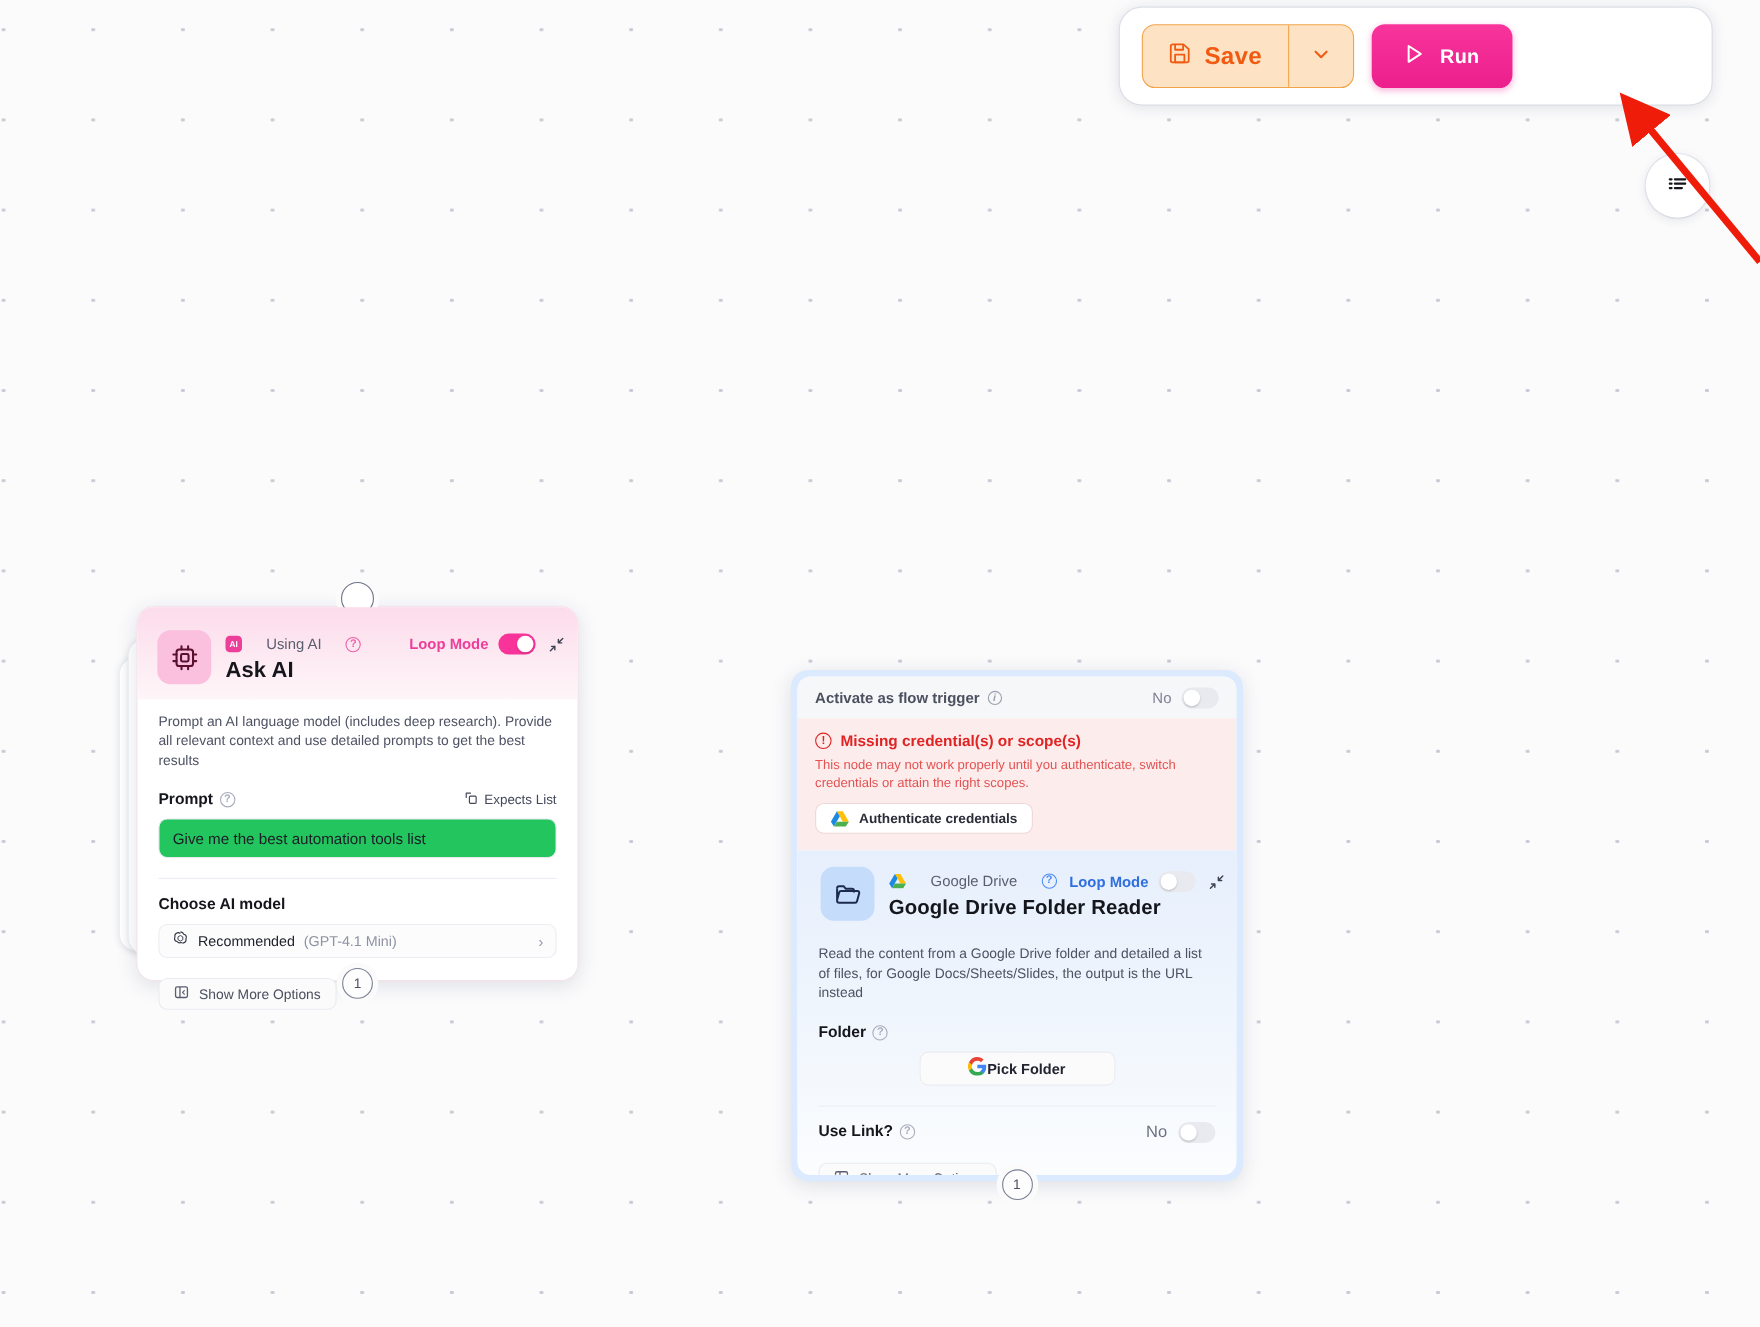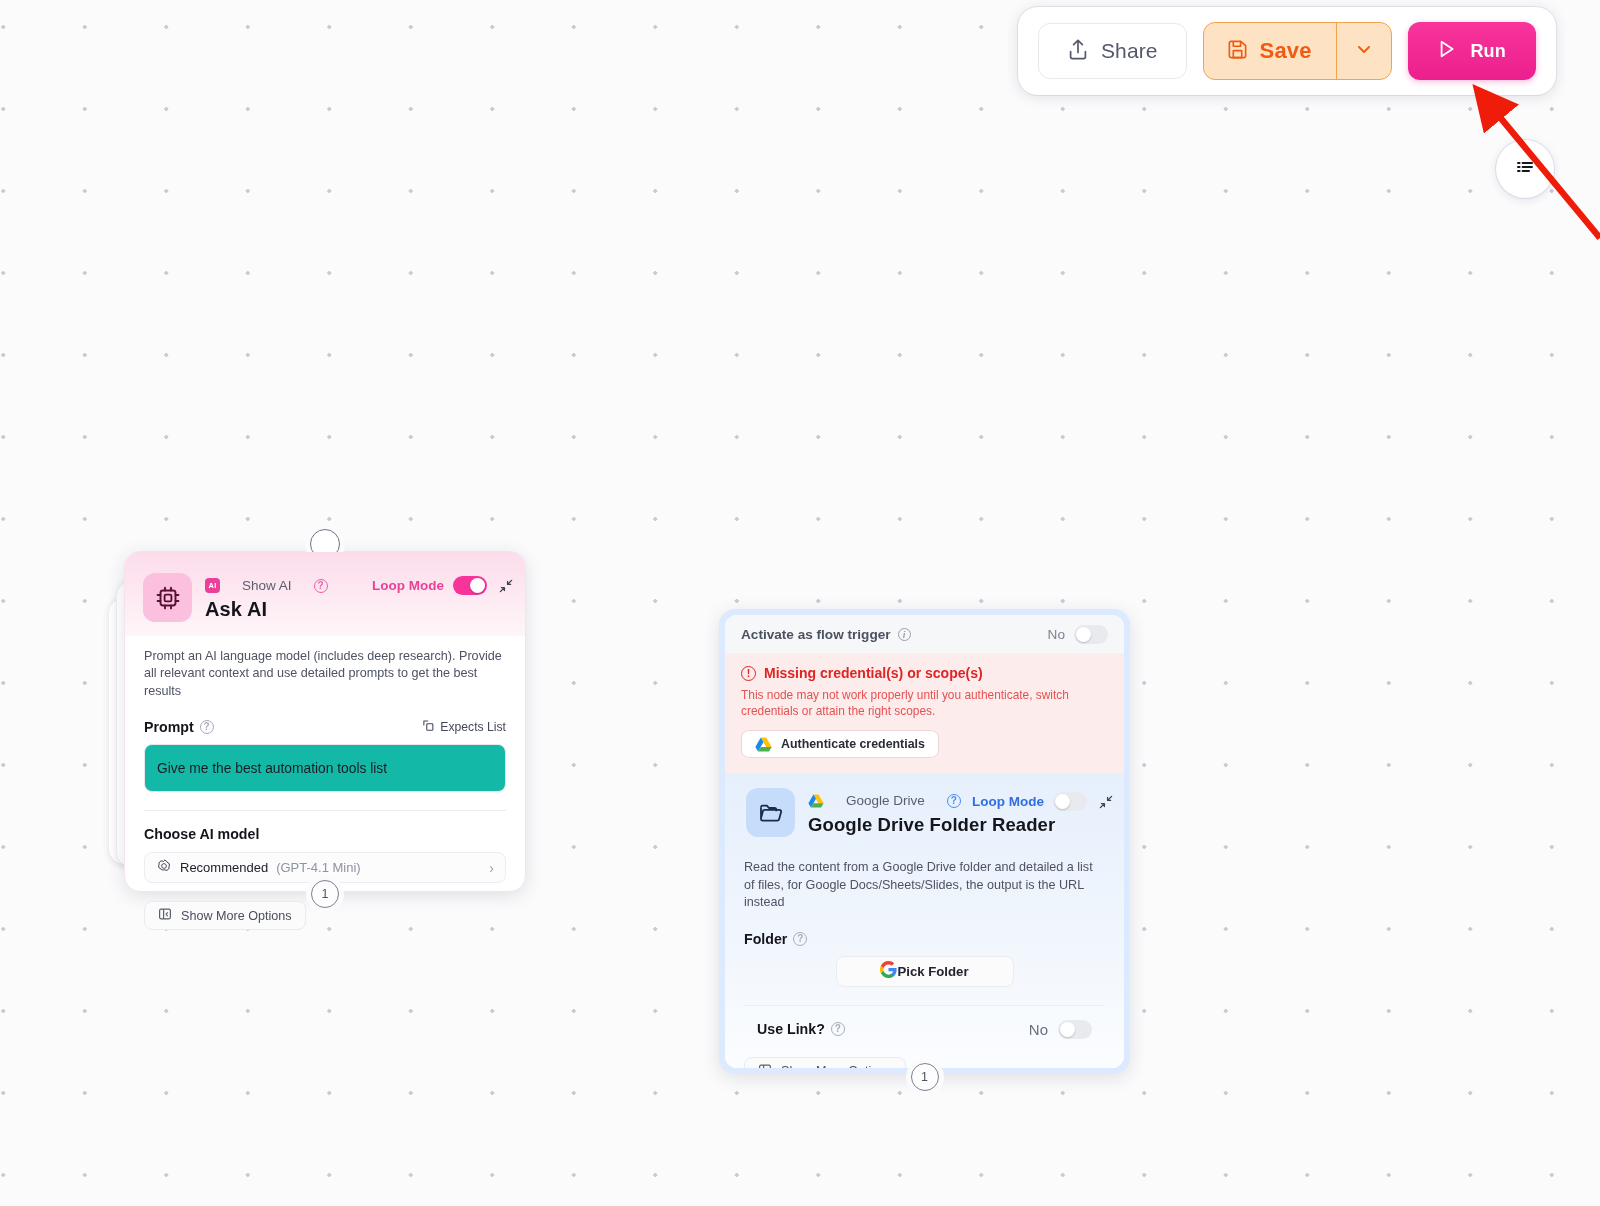--- a/index.html
+++ b/index.html
@@ -284,24 +284,24 @@
   .expects-list {
     display: flex;
     align-items: center;
     gap: 5px;
     font-size: 12.2px;
     color: #44485a;
   }
 
   .text-input {
     margin: 9px 19px 0 19px;
-    height: 48px;
+    height: 36px;
     border: 1px solid #e6e8ee;
     border-radius: 8px;
-    background: #14b8a6;
+    background: #22c55e;
     display: flex;
     align-items: center;
     padding: 0 12px;
     font-size: 13.8px;
     color: #1b1d26;
     cursor: text;
   }
 
   .divider {
     margin: 18px 19px 0 19px;
@@ -511,50 +511,40 @@
     font-size: 13.2px;
     font-weight: 600;
     color: #22242e;
     cursor: pointer;
   }
 
   .inline-row {
     display: flex;
     align-items: center;
     justify-content: space-between;
-    padding: 0 32px;
+    padding: 0 19px;
     margin-top: 14px;
   }
   .inline-row .r-right {
     display: flex;
     align-items: center;
     gap: 10px;
     font-size: 15px;
     color: #6b7080;
   }
 
   .gdrive-tri { display:block; }
 </style>
 </head>
 <body>
 
 <div id="canvas">
 
   <div id="toolbar">
 
-    <div class="share-btn">
-      <span>
-        <svg width="22" height="23" viewBox="0 0 22 23" fill="none">
-          <path d="M11 2.5v12" stroke="#55586a" stroke-width="1.7" stroke-linecap="round"></path>
-          <path d="M6.6 6.7L11 2.4l4.4 4.3" stroke="#55586a" stroke-width="1.7" stroke-linecap="round" stroke-linejoin="round"></path>
-          <path d="M3.6 13.6v5.2c0 1 .8 1.8 1.8 1.8h11.2c1 0 1.8-.8 1.8-1.8v-5.2" stroke="#55586a" stroke-width="1.7" stroke-linecap="round"></path>
-        </svg>
-      </span>
-      <span class="lbl">Share</span>
-    </div>
 
     <div class="save-group">
       <div class="save-main">
         <span>
           <svg width="23" height="23" viewBox="0 0 24 24" fill="none">
             <path d="M3.5 5.2c0-.95.77-1.7 1.7-1.7h10.2L20.5 8v10.8c0 .94-.76 1.7-1.7 1.7H5.2a1.7 1.7 0 0 1-1.7-1.7V5.2z" stroke="#f15a11" stroke-width="1.7" stroke-linejoin="round"></path>
             <path d="M7.6 3.5v5.1h7.6V3.5" stroke="#f15a11" stroke-width="1.7" stroke-linejoin="round"></path>
             <rect x="7.6" y="13.2" width="8.8" height="7.3" stroke="#f15a11" stroke-width="1.7" stroke-linejoin="round"></rect>
           </svg>
         </span>
@@ -608,21 +598,21 @@
       <div class="node-icon-sq">
         <svg width="28" height="28" viewBox="0 0 28 28" fill="none">
           <rect x="6.5" y="6.5" width="15" height="15" rx="2.4" stroke="#5c1030" stroke-width="1.9"></rect>
           <rect x="10.6" y="10.6" width="6.8" height="6.8" rx="1.3" stroke="#5c1030" stroke-width="1.9"></rect>
           <path d="M11 6.5V3.6M17 6.5V3.6M11 24.4v-2.9M17 24.4v-2.9M6.5 11H3.6M6.5 17H3.6M24.4 11h-2.9M24.4 17h-2.9" stroke="#5c1030" stroke-width="1.9" stroke-linecap="round"></path>
         </svg>
       </div>
 
       <div class="hdr-meta">
         <span class="ai-chip">AI</span>
-        <span class="src">Show AI</span>
+        <span class="src">Using AI</span>
         <span class="q-mark">?</span>
       </div>
 
       <div class="node-title">Ask AI</div>
 
       <div class="loop-wrap">
         <span class="loop-lbl">Loop Mode</span>
         <span class="toggle on">
             <span class="knob"></span>
           </span>

